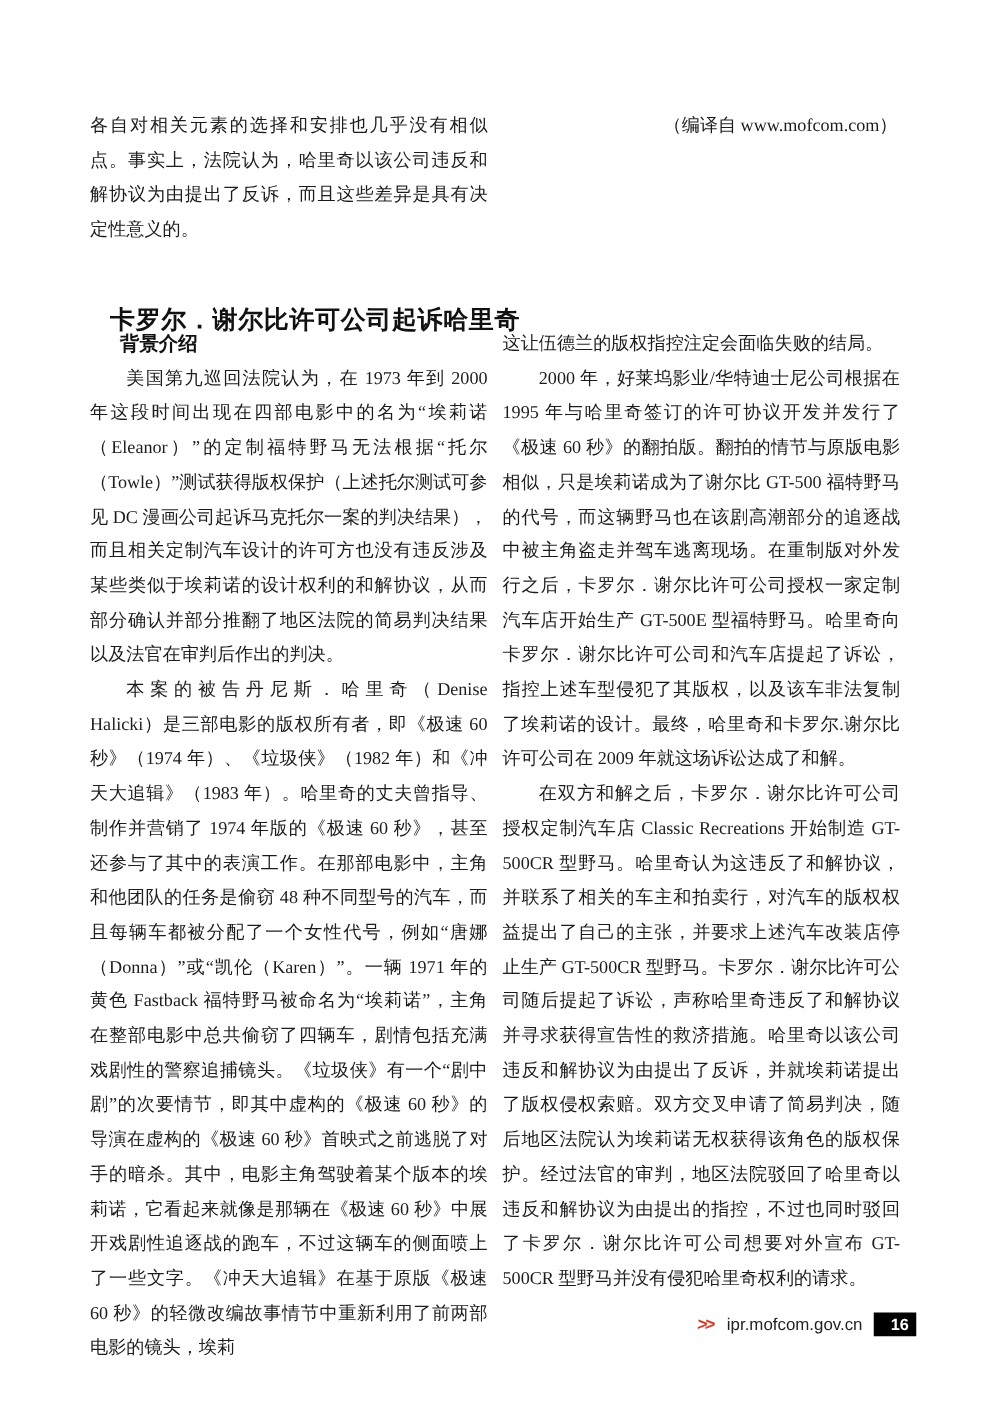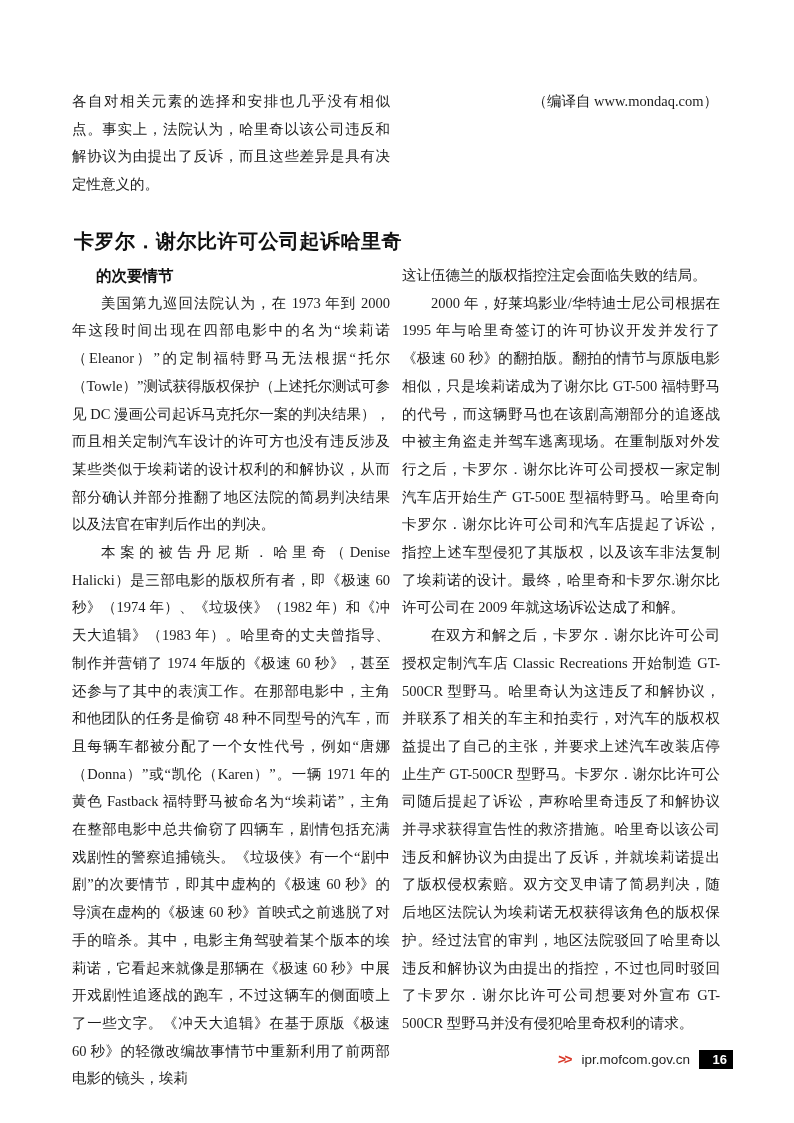--- a/index.html
+++ b/index.html
@@ -21,21 +21,21 @@
   }
 
   .top-grid {
     position: absolute; top: 88px; left: 72px; width: 648px;
     display: flex; gap: 12px;
   }
   .top-grid .col { width: 318px; }
   .attribution { text-align: right; padding-right: 2px; }
 
   .article-title {
-    position: absolute; top: 226px; left: 72px; margin: 2px;
+    position: absolute; top: 226px; left: 72px; margin: 16px;
     font-family: "Liberation Sans", "DejaVu Sans", sans-serif;
     font-weight: 700;
     font-size: 20px;
     letter-spacing: 0.5px;
     color: #111111;
     white-space: nowrap;
   }
 
   .body-grid {
     position: absolute; top: 262px; left: 72px; width: 648px;
@@ -75,29 +75,29 @@
 </head>
 <body>
 
 <div class="page">
 
   <section class="top-grid">
     <div class="col">
       <p>各自对相关元素的选择和安排也几乎没有相似点。事实上，法院认为，哈里奇以该公司违反和解协议为由提出了反诉，而且这些差异是具有决定性意义的。</p>
     </div>
     <div class="col">
-      <p class="attribution">（编译自 www.mondaq.com）</p>
+      <p class="attribution">（编译自 www.mofcom.com）</p>
     </div>
   </section>
 
   <h1 class="article-title">卡罗尔．谢尔比许可公司起诉哈里奇</h1>
 
   <section class="body-grid">
     <div class="col">
-      <h2 class="section-heading">的次要情节</h2>
+      <h2 class="section-heading">背景介绍</h2>
       <p class="indent">美国第九巡回法院认为，在 1973 年到 2000 年这段时间出现在四部电影中的名为“埃莉诺（Eleanor）”的定制福特野马无法根据“托尔（Towle）”测试获得版权保护（上述托尔测试可参见 DC 漫画公司起诉马克托尔一案的判决结果），而且相关定制汽车设计的许可方也没有违反涉及某些类似于埃莉诺的设计权利的和解协议，从而部分确认并部分推翻了地区法院的简易判决结果以及法官在审判后作出的判决。</p>
       <p class="indent">本案的被告丹尼斯．哈里奇（Denise Halicki）是三部电影的版权所有者，即《极速 60 秒》（1974 年）、《垃圾侠》（1982 年）和《冲天大追辑》（1983 年）。哈里奇的丈夫曾指导、制作并营销了 1974 年版的《极速 60 秒》，甚至还参与了其中的表演工作。在那部电影中，主角和他团队的任务是偷窃 48 种不同型号的汽车，而且每辆车都被分配了一个女性代号，例如“唐娜（Donna）”或“凯伦（Karen）”。一辆 1971 年的黄色 Fastback 福特野马被命名为“埃莉诺”，主角在整部电影中总共偷窃了四辆车，剧情包括充满戏剧性的警察追捕镜头。《垃圾侠》有一个“剧中剧”的次要情节，即其中虚构的《极速 60 秒》的导演在虚构的《极速 60 秒》首映式之前逃脱了对手的暗杀。其中，电影主角驾驶着某个版本的埃莉诺，它看起来就像是那辆在《极速 60 秒》中展开戏剧性追逐战的跑车，不过这辆车的侧面喷上了一些文字。《冲天大追辑》在基于原版《极速 60 秒》的轻微改编故事情节中重新利用了前两部电影的镜头，埃莉</p>
     </div>
     <div class="col">
       <p>这让伍德兰的版权指控注定会面临失败的结局。</p>
       <p class="indent">2000 年，好莱坞影业/华特迪士尼公司根据在 1995 年与哈里奇签订的许可协议开发并发行了《极速 60 秒》的翻拍版。翻拍的情节与原版电影相似，只是埃莉诺成为了谢尔比 GT-500 福特野马的代号，而这辆野马也在该剧高潮部分的追逐战中被主角盗走并驾车逃离现场。在重制版对外发行之后，卡罗尔．谢尔比许可公司授权一家定制汽车店开始生产 GT-500E 型福特野马。哈里奇向卡罗尔．谢尔比许可公司和汽车店提起了诉讼，指控上述车型侵犯了其版权，以及该车非法复制了埃莉诺的设计。最终，哈里奇和卡罗尔.谢尔比许可公司在 2009 年就这场诉讼达成了和解。</p>
       <p class="indent">在双方和解之后，卡罗尔．谢尔比许可公司授权定制汽车店 Classic Recreations 开始制造 GT-500CR 型野马。哈里奇认为这违反了和解协议，并联系了相关的车主和拍卖行，对汽车的版权权益提出了自己的主张，并要求上述汽车改装店停止生产 GT-500CR 型野马。卡罗尔．谢尔比许可公司随后提起了诉讼，声称哈里奇违反了和解协议并寻求获得宣告性的救济措施。哈里奇以该公司违反和解协议为由提出了反诉，并就埃莉诺提出了版权侵权索赔。双方交叉申请了简易判决，随后地区法院认为埃莉诺无权获得该角色的版权保护。经过法官的审判，地区法院驳回了哈里奇以违反和解协议为由提出的指控，不过也同时驳回了卡罗尔．谢尔比许可公司想要对外宣布 GT-500CR 型野马并没有侵犯哈里奇权利的请求。</p>
     </div>
   </section>
 

